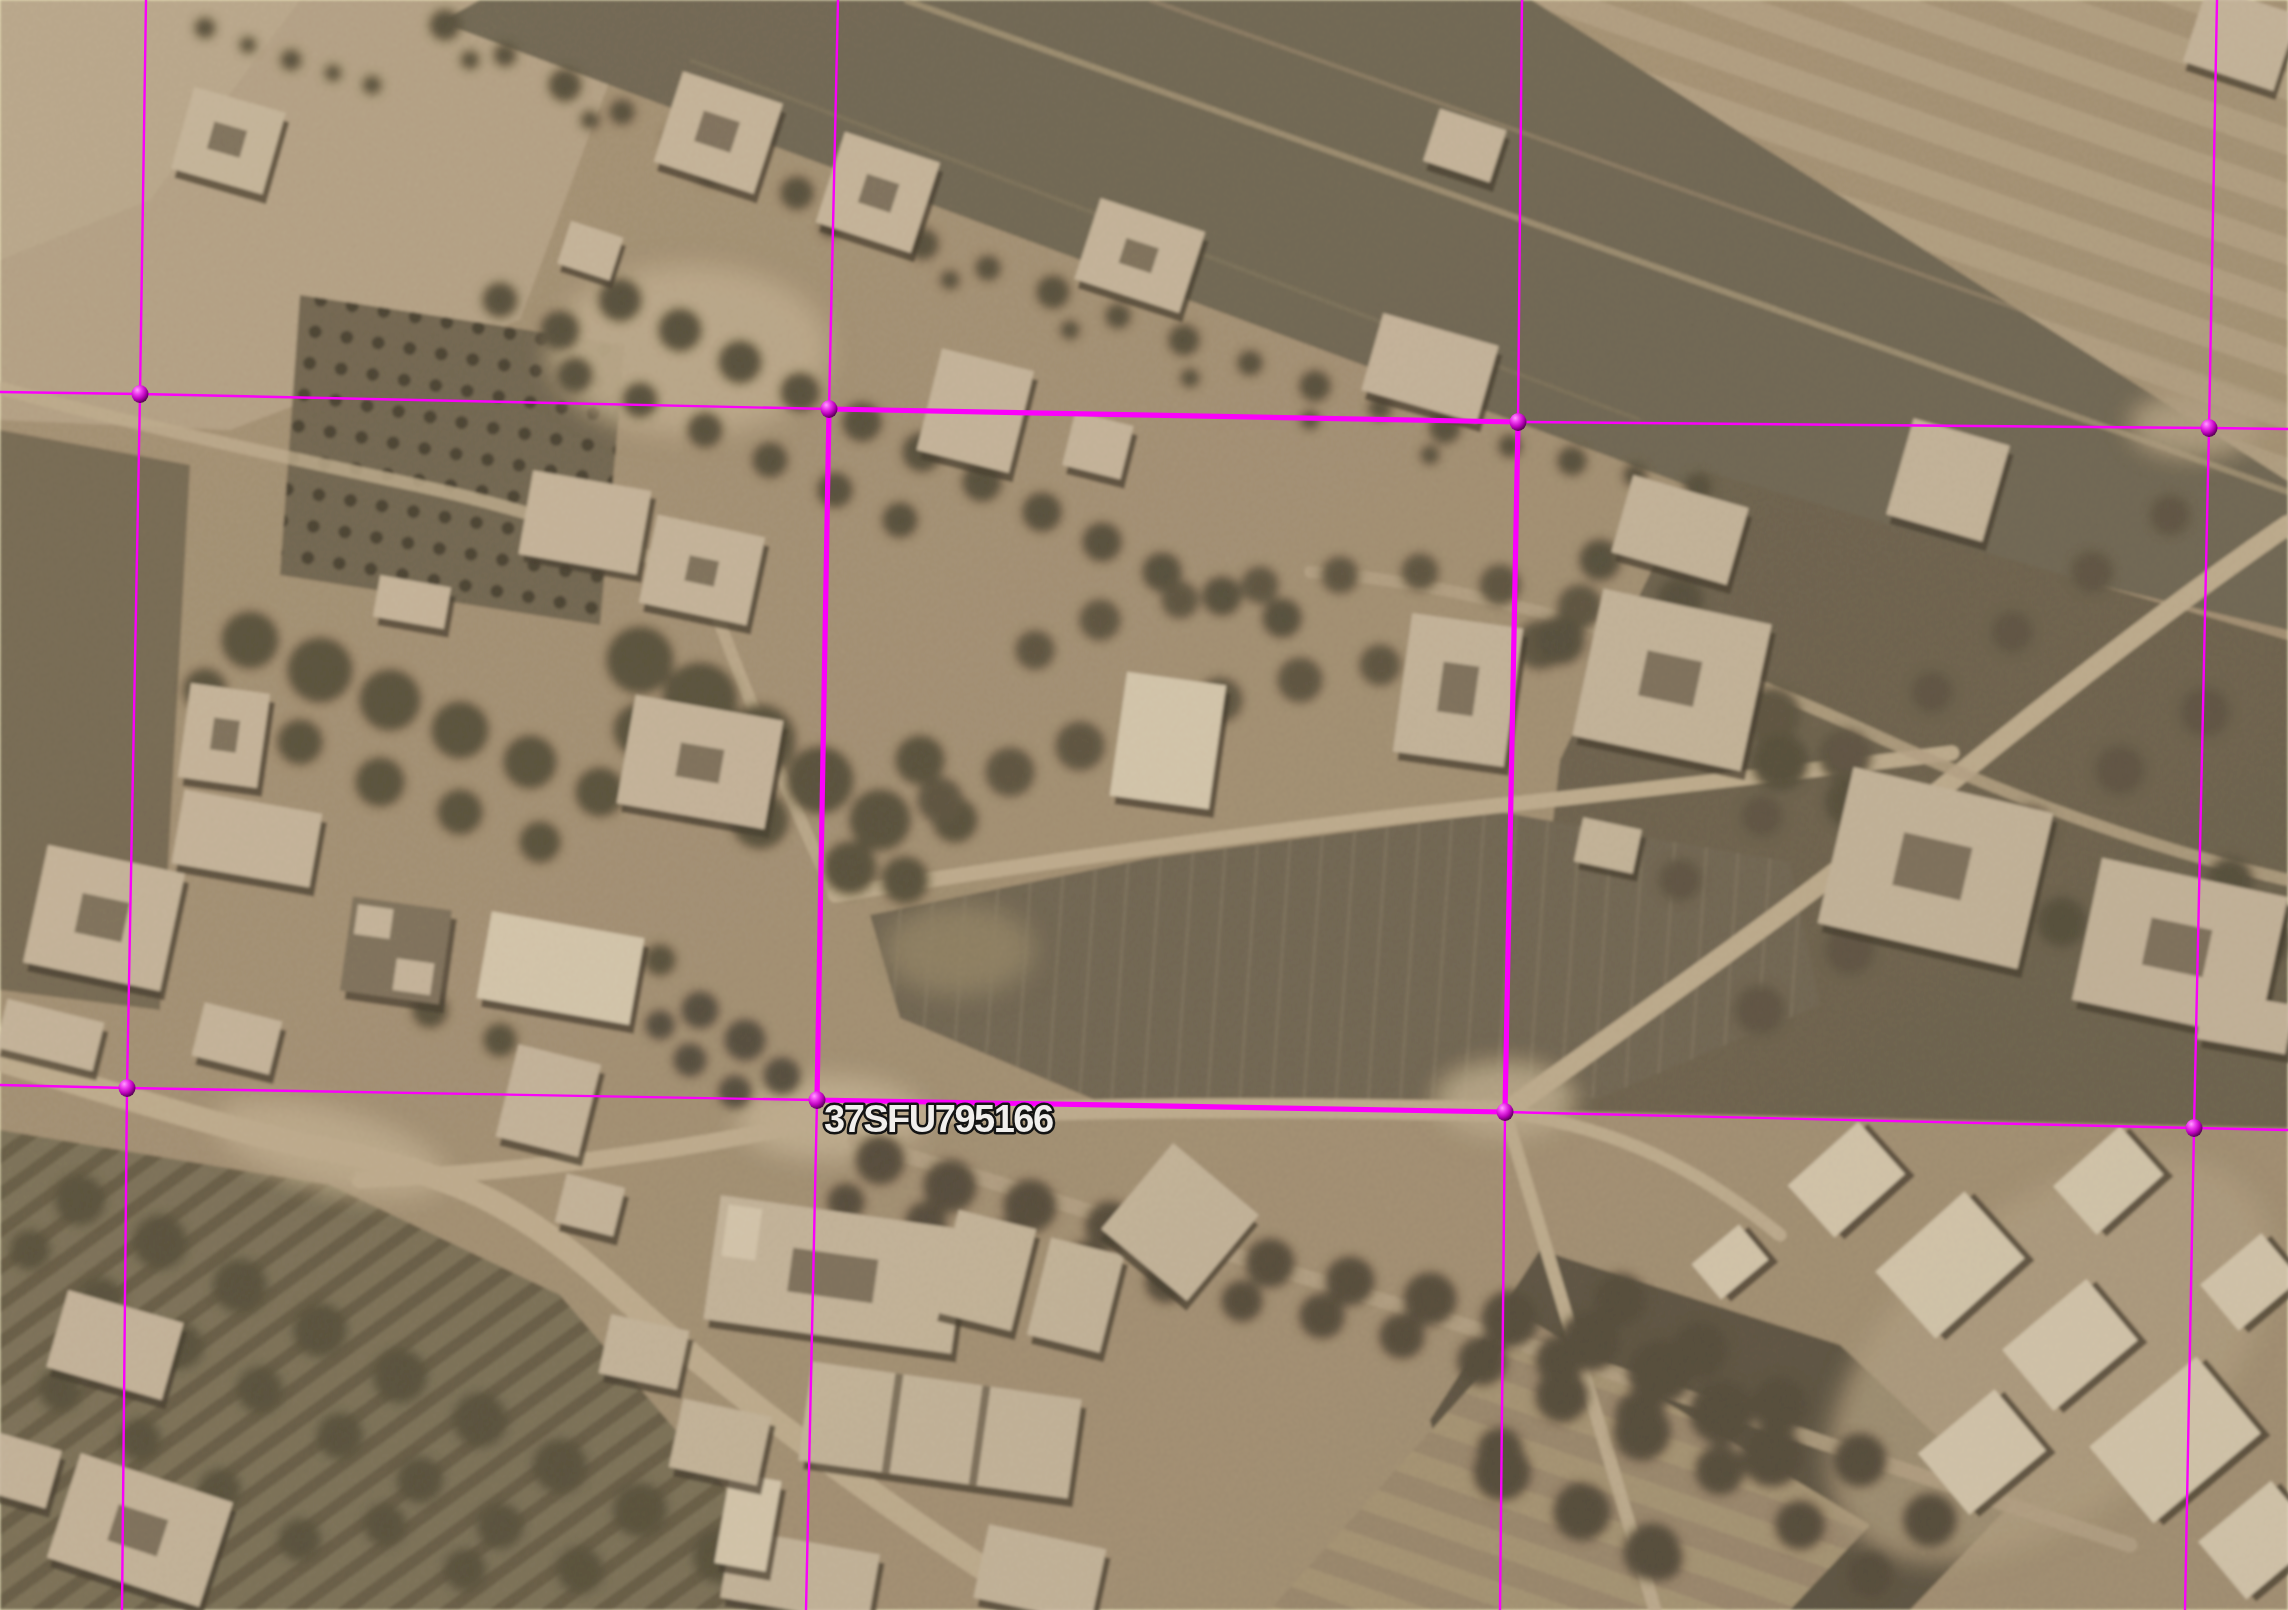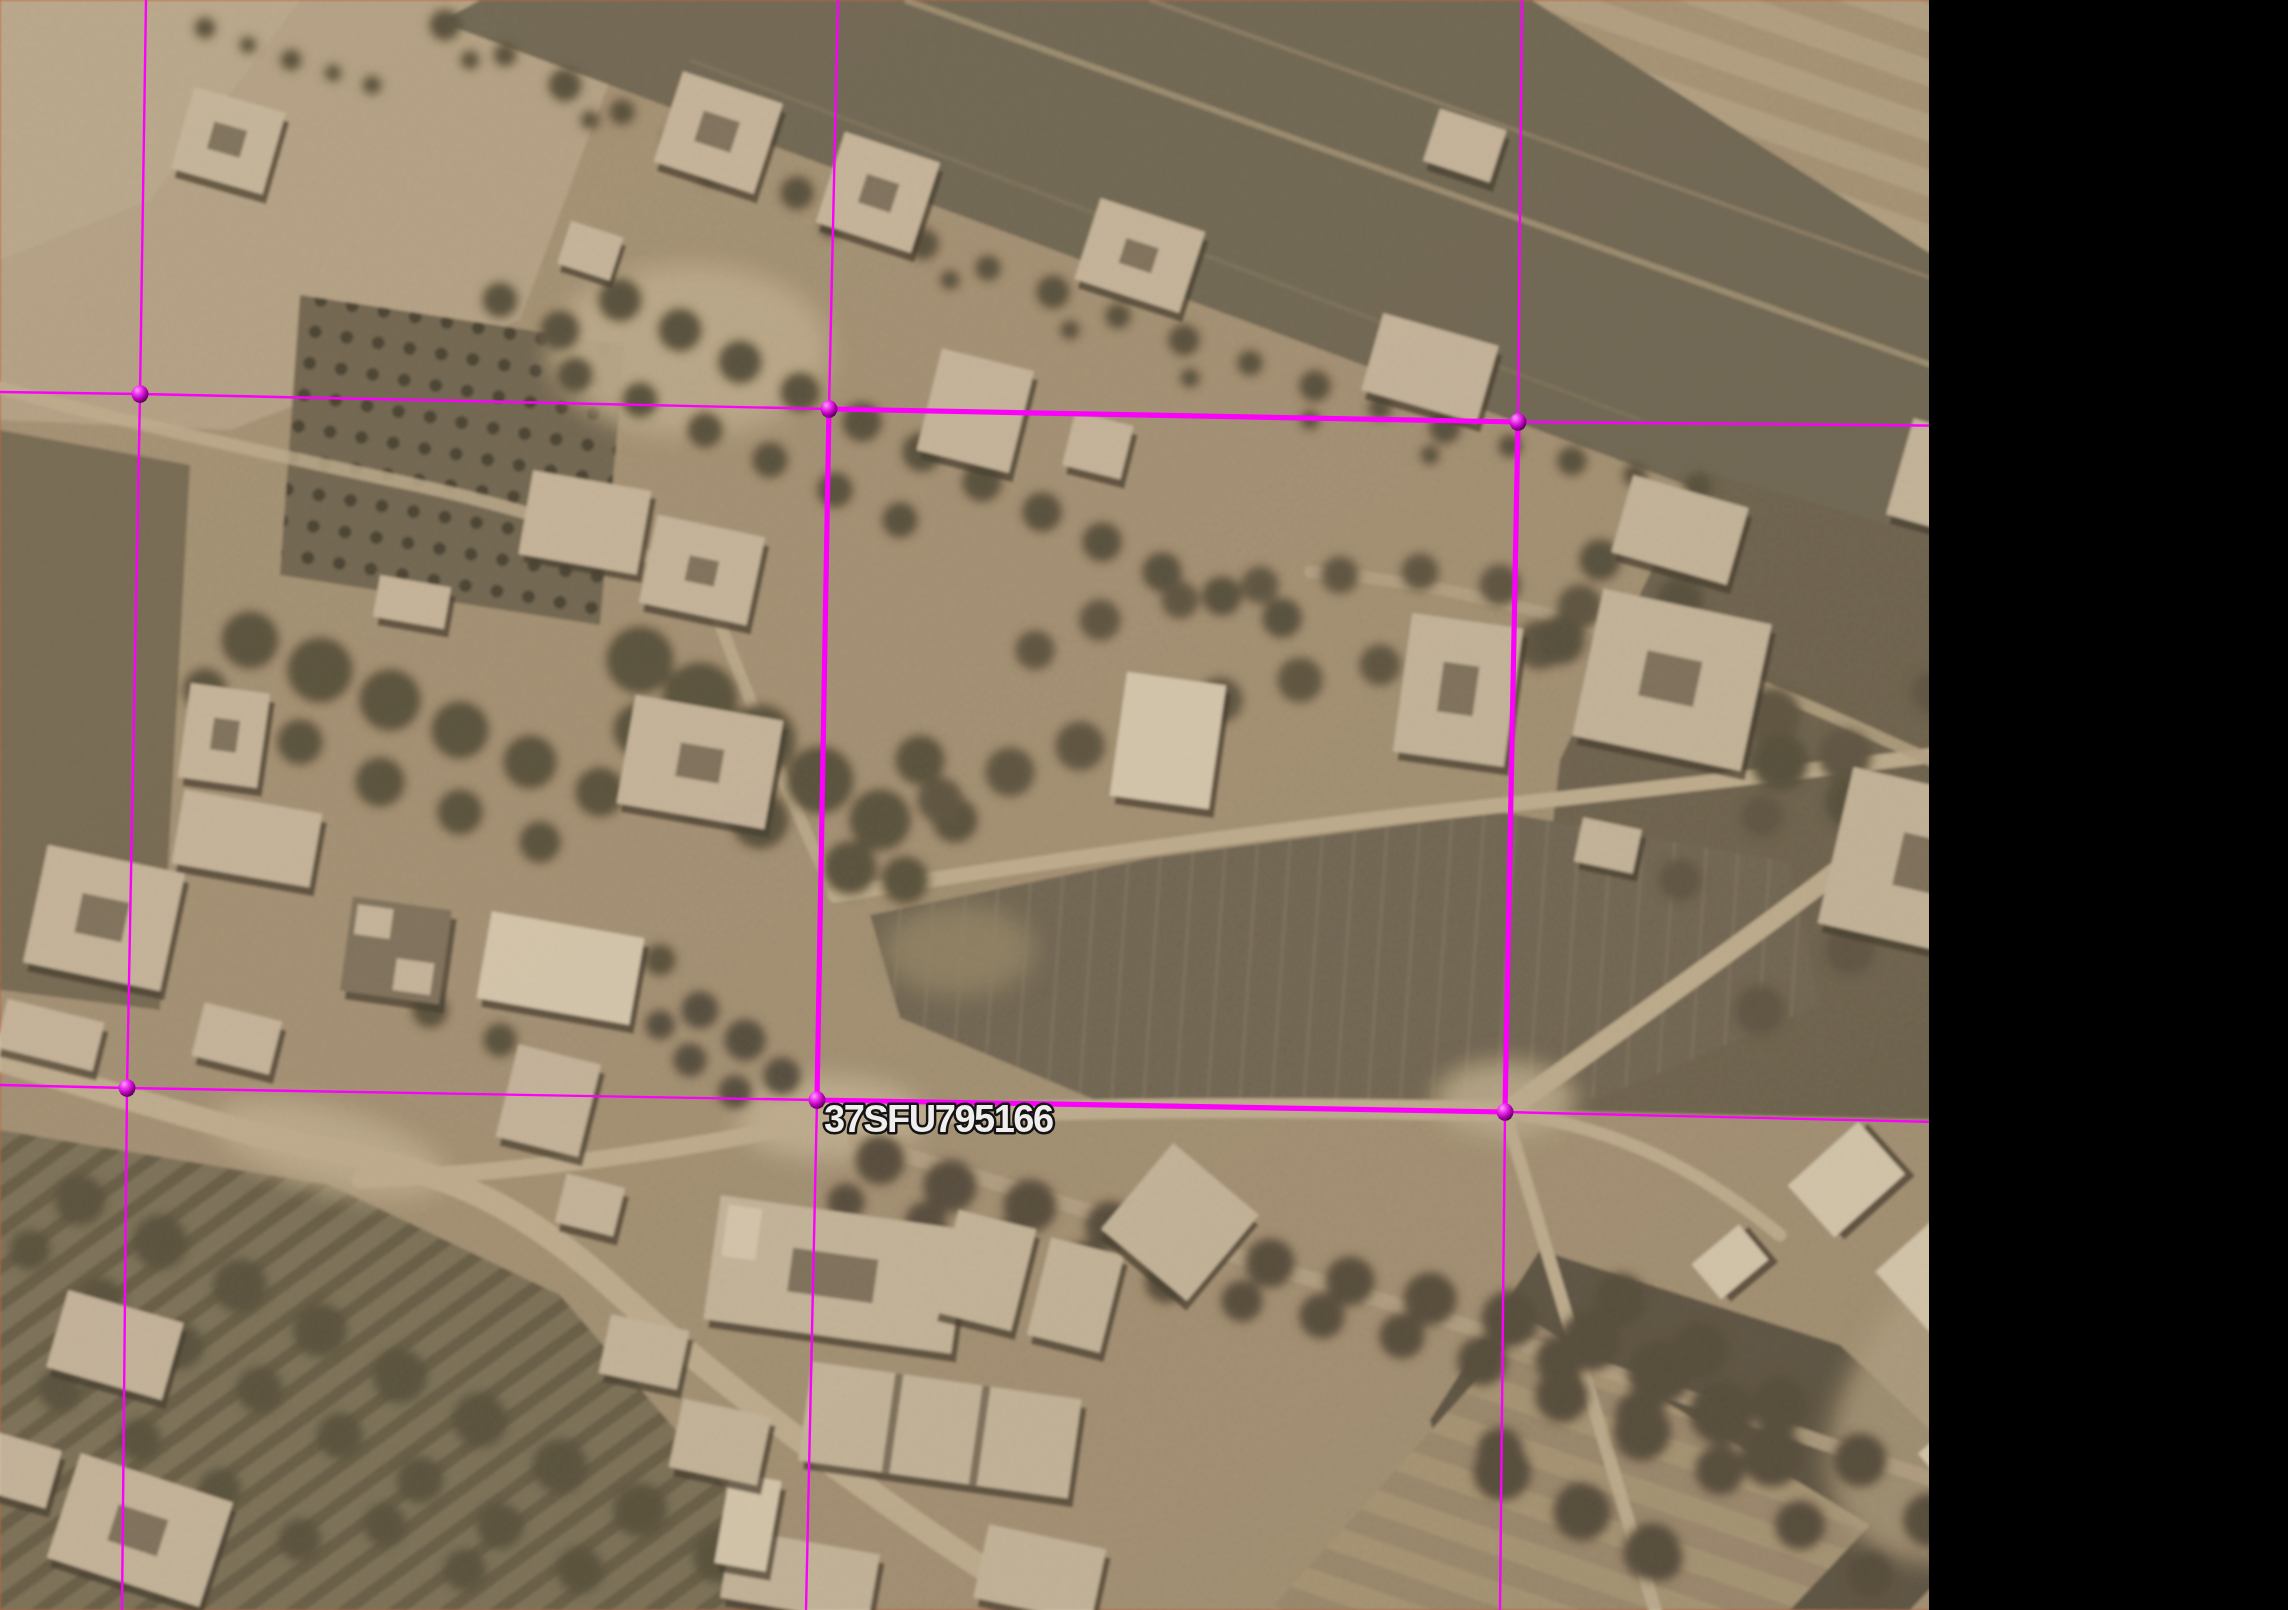--- a/index.html
+++ b/index.html
@@ -1,17 +1,17 @@
 <!DOCTYPE html>
 <html><head>
 <meta charset="utf-8">
 <style>
   html,body{margin:0;padding:0;background:#000;overflow:hidden;}
-  .stage{position:relative;width:1929px;height:1610px;overflow:hidden;
-         font-family:"Liberation Sans","DejaVu Sans",sans-serif;background:#c2410c;}
+  .stage{position:relative;width:2288px;height:1610px;overflow:hidden;
+         font-family:"Liberation Sans","DejaVu Sans",sans-serif;background:#fef9c3;}
   .stage svg{position:absolute;left:0;top:0;display:block;}
   .mgrs-text{font-family:"Liberation Sans","DejaVu Sans",sans-serif;
              font-weight:bold;font-size:38px;letter-spacing:-1.5px;
              paint-order:stroke fill;stroke-linejoin:round;}
   .grain-rect{mix-blend-mode:overlay;opacity:.5;}
   .wash-rect{mix-blend-mode:multiply;opacity:.22;}
   .sh{fill:#474033;opacity:.75}
   .rf{fill:#cabaa0}
   .rfb{fill:#ddd0b5}
   .ct{fill:#7c7260}

